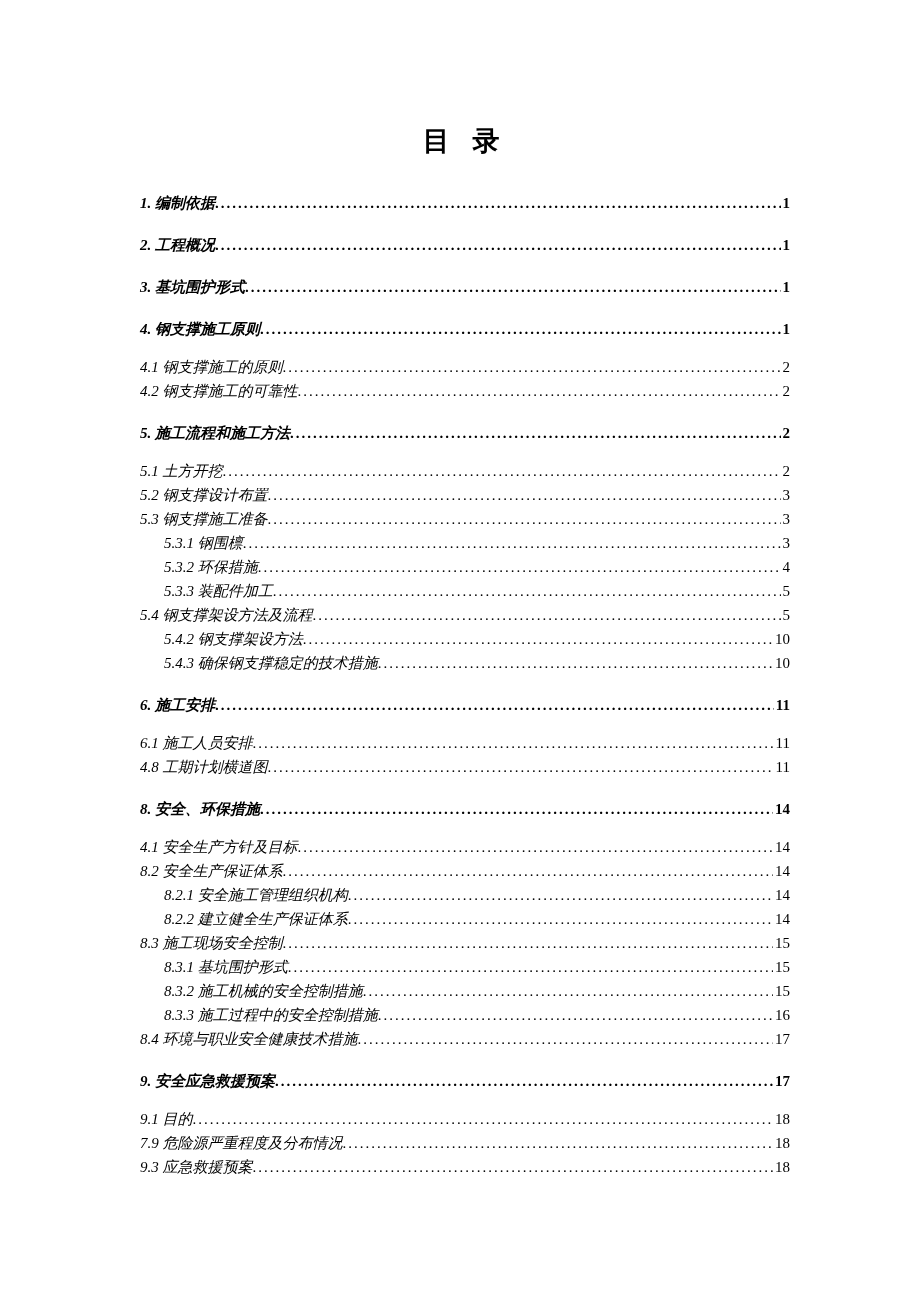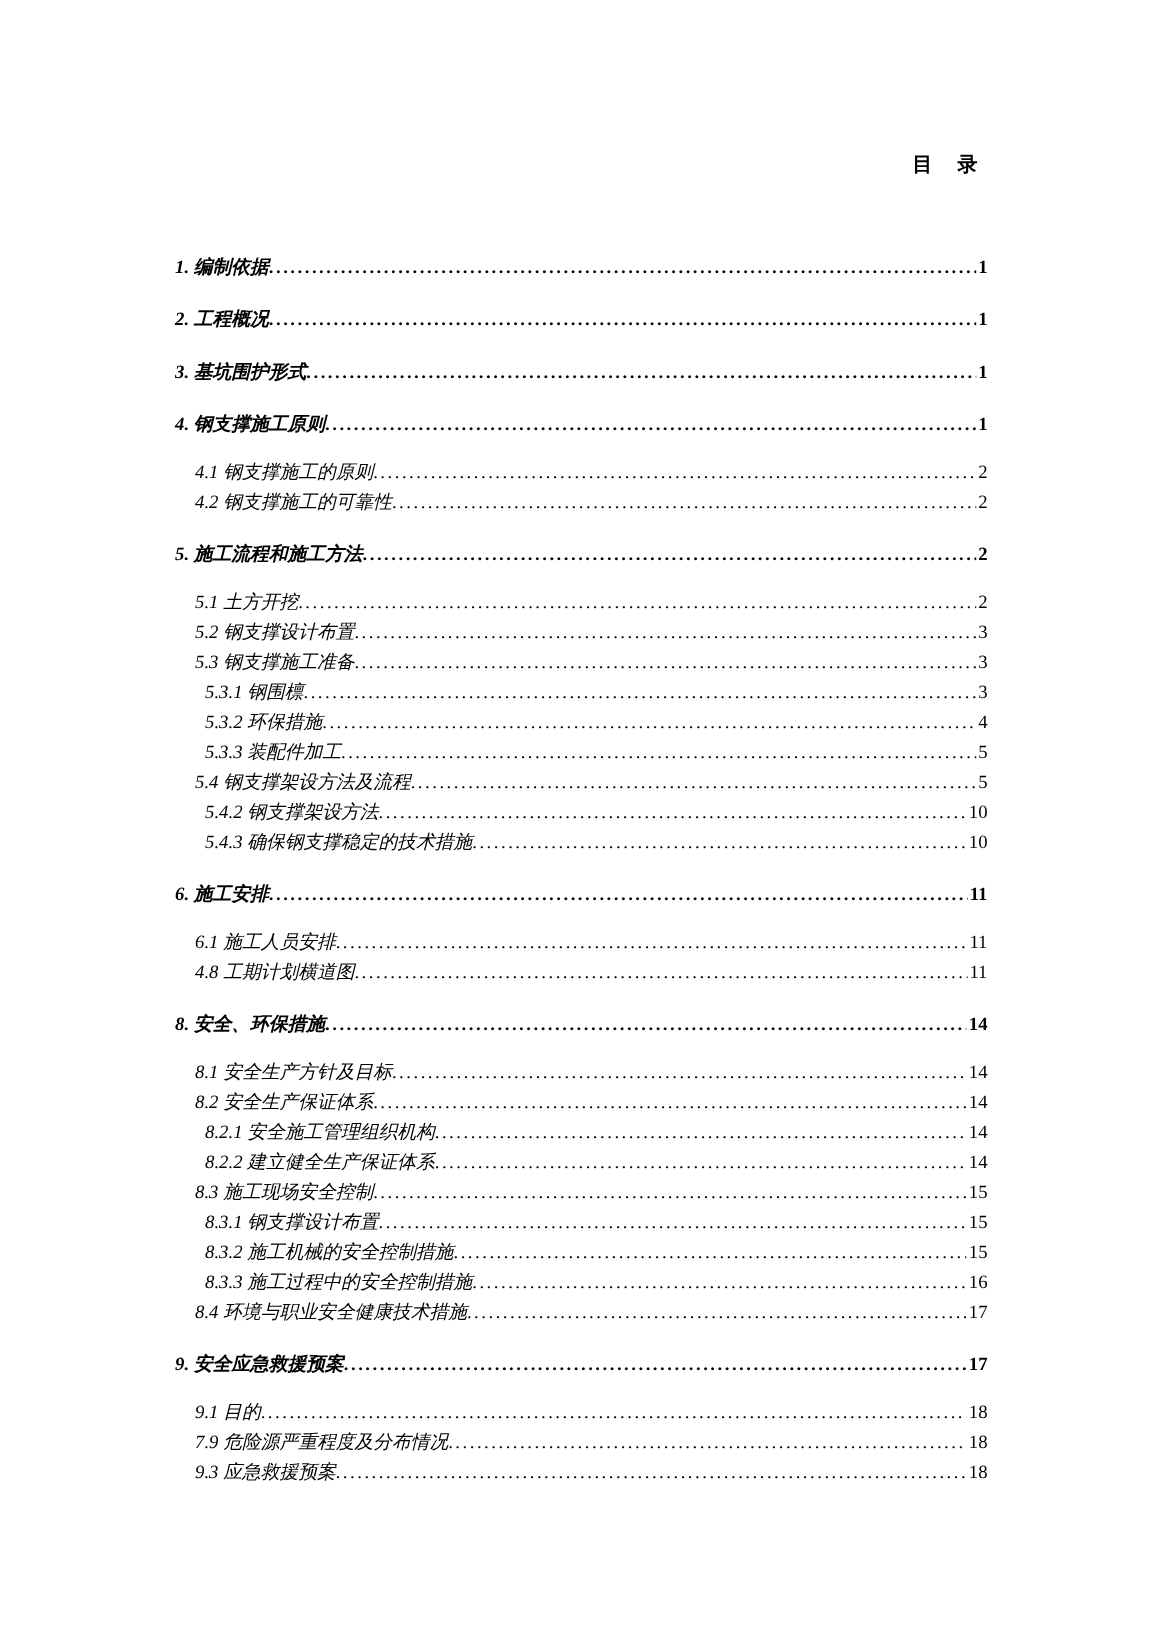--- a/index.html
+++ b/index.html
@@ -11,25 +11,25 @@
       width: 920px;
       height: 1302px;
       background: #fff;
       font-family: "SimSun", "宋体", serif;
       padding: 120px 130px 100px 140px;
       font-size: 15px;
       line-height: 1.6;
       color: #000;
     }
     .title {
-      text-align: right;
-      font-size: 16px;
+      text-align: center;
+      font-size: 27px;
       font-weight: bold;
       letter-spacing: 8px;
-      margin-bottom: 56px;
+      margin-bottom: 28px;
     }
     .toc-entry {
       display: flex;
       align-items: baseline;
       white-space: nowrap;
     }
     .toc-label {
       flex-shrink: 0;
       font-style: italic;
     }
@@ -47,21 +47,20 @@
       padding-left: 2px;
     }
     .level-1 {
       font-weight: bold;
       margin-top: 18px;
     }
     .level-1:first-of-type {
       margin-top: 0;
     }
     .level-2 {
-      margin-left: 16px;
       margin-top: 0;
     }
     .level-3 {
       margin-left: 24px;
     }
     .section-group {
       margin-top: 14px;
     }
     .section-group .level-2:first-child {
       margin-top: 0;
@@ -173,21 +172,21 @@
         <span class="toc-page">11</span>
       </div>
     </div>
     <div class="toc-entry level-1">
       <span class="toc-label">8. 安全、环保措施</span>
       <span class="toc-dots"></span>
       <span class="toc-page">14</span>
     </div>
     <div class="section-group">
       <div class="toc-entry level-2">
-        <span class="toc-label">8.1 安全生产方针及目标</span>
+        <span class="toc-label">4.1 安全生产方针及目标</span>
         <span class="toc-dots"></span>
         <span class="toc-page">14</span>
       </div>
       <div class="toc-entry level-2">
         <span class="toc-label">8.2 安全生产保证体系</span>
         <span class="toc-dots"></span>
         <span class="toc-page">14</span>
       </div>
       <div class="toc-entry level-3">
         <span class="toc-label">8.2.1 安全施工管理组织机构</span>
@@ -198,21 +197,21 @@
         <span class="toc-label">8.2.2 建立健全生产保证体系</span>
         <span class="toc-dots"></span>
         <span class="toc-page">14</span>
       </div>
       <div class="toc-entry level-2">
         <span class="toc-label">8.3 施工现场安全控制</span>
         <span class="toc-dots"></span>
         <span class="toc-page">15</span>
       </div>
       <div class="toc-entry level-3">
-        <span class="toc-label">8.3.1 钢支撑设计布置</span>
+        <span class="toc-label">8.3.1 基坑围护形式</span>
         <span class="toc-dots"></span>
         <span class="toc-page">15</span>
       </div>
       <div class="toc-entry level-3">
         <span class="toc-label">8.3.2 施工机械的安全控制措施</span>
         <span class="toc-dots"></span>
         <span class="toc-page">15</span>
       </div>
       <div class="toc-entry level-3">
         <span class="toc-label">8.3.3 施工过程中的安全控制措施</span>

